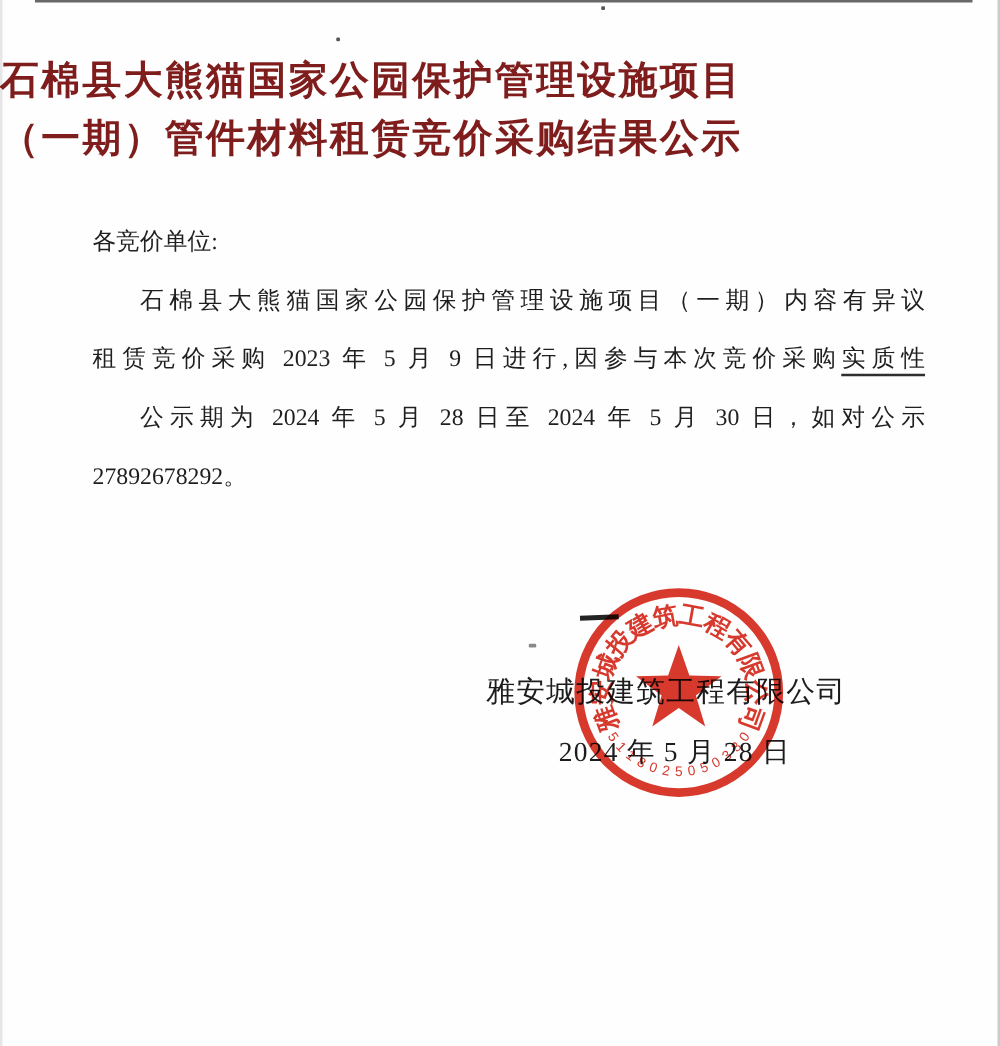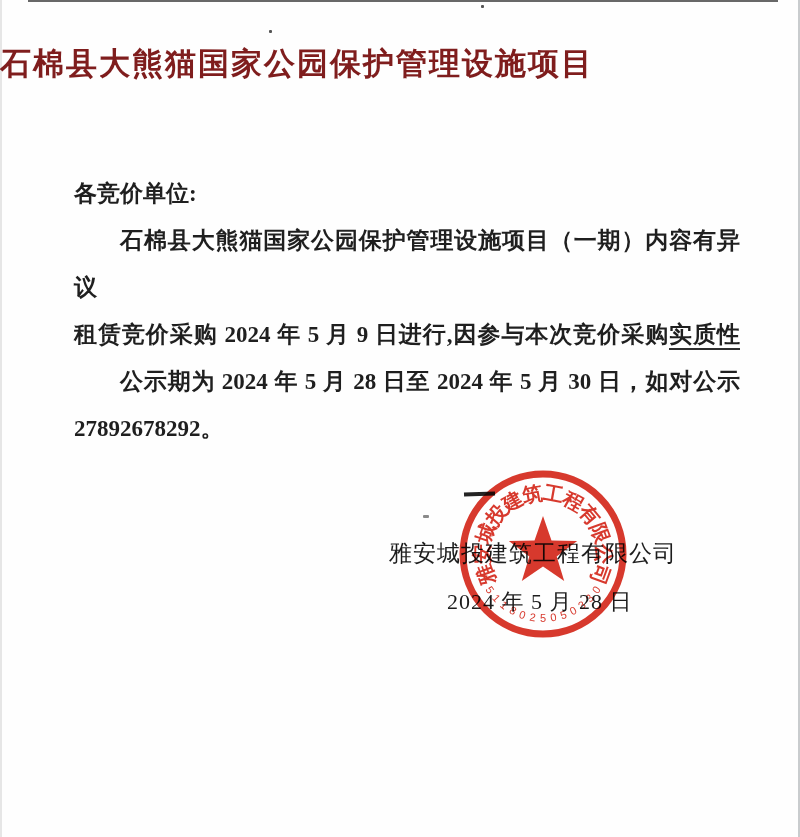--- a/index.html
+++ b/index.html
@@ -24,23 +24,22 @@
     font-family:"Liberation Sans","DejaVu Sans",sans-serif;
     font-weight:700;
     font-size:31px;line-height:47px;
     letter-spacing:2px;
     color:#7f1d1d;
   }
 
   
   .body-text{
     position:absolute;left:74px;top:170px;width:666px;
-    font-size:23px;line-height:47px;
+    font-size:19px;line-height:47px;
     color:#1f1f1f;
-    font-weight:bold;
   }
   .line{white-space:nowrap;}
   .just{text-align:justify;text-align-last:justify;white-space:normal;}
   .indent{text-indent:2em;}
   .uline{border-bottom:2px solid #2e2e2e;padding-bottom:1px;}
 
   
   .sig-company{
     position:absolute;left:389px;top:540px;
     font-size:23px;letter-spacing:1px;line-height:28px;
@@ -69,26 +68,27 @@
   <div class="scan-top"></div>
   <div class="scan-right"></div>
   <div class="scan-left"></div>
   <div class="speck" style="left:481px;top:5px;width:3px;height:3px;"></div>
   <div class="speck" style="left:269px;top:30px;width:3px;height:3px;"></div>
   <div class="speck" style="left:423px;top:515px;width:6px;height:3px;background:#8a8a8a;"></div>
   <div class="ink-dash"></div>
 
   <div class="title">
     <div>石棉县大熊猫国家公园保护管理设施项目</div>
+    <div>（一期）管件材料租赁竞价采购结果公示</div>
   </div>
 
   <div class="body-text">
     <div class="line">各竞价单位:</div>
     <div class="just indent">石棉县大熊猫国家公园保护管理设施项目（一期）内容有异议</div>
-    <div class="just"><span>租赁竞价采购 2024 年 5 月 9 日进行,因参与本次竞价采购</span><span class="uline">实质性</span></div>
+    <div class="just"><span>租赁竞价采购 2023 年 5 月 9 日进行,因参与本次竞价采购</span><span class="uline">实质性</span></div>
     <div class="just indent">公示期为 2024 年 5 月 28 日至 2024 年 5 月 30 日，如对公示</div>
     <div class="line">27892678292。</div>
   </div>
 
   <div class="sig-company">雅安城投建筑工程有限公司</div>
   <div class="sig-date">2024 年 5 月 28 日</div>
 
   <svg class="seal" viewBox="0 0 176 176" xmlns="http://www.w3.org/2000/svg">
     <circle id="seal-ring" cx="88" cy="88" r="80" fill="none" stroke-width="7" stroke="#d5281b"></circle>
     <polygon id="seal-star" points="88,50 96.5,74.4 122.2,74.9 101.7,90.4 109.2,115.1 88,100.4 66.8,115.1 74.3,90.4 53.8,74.9 79.5,74.4" fill="#d5281b"></polygon>

